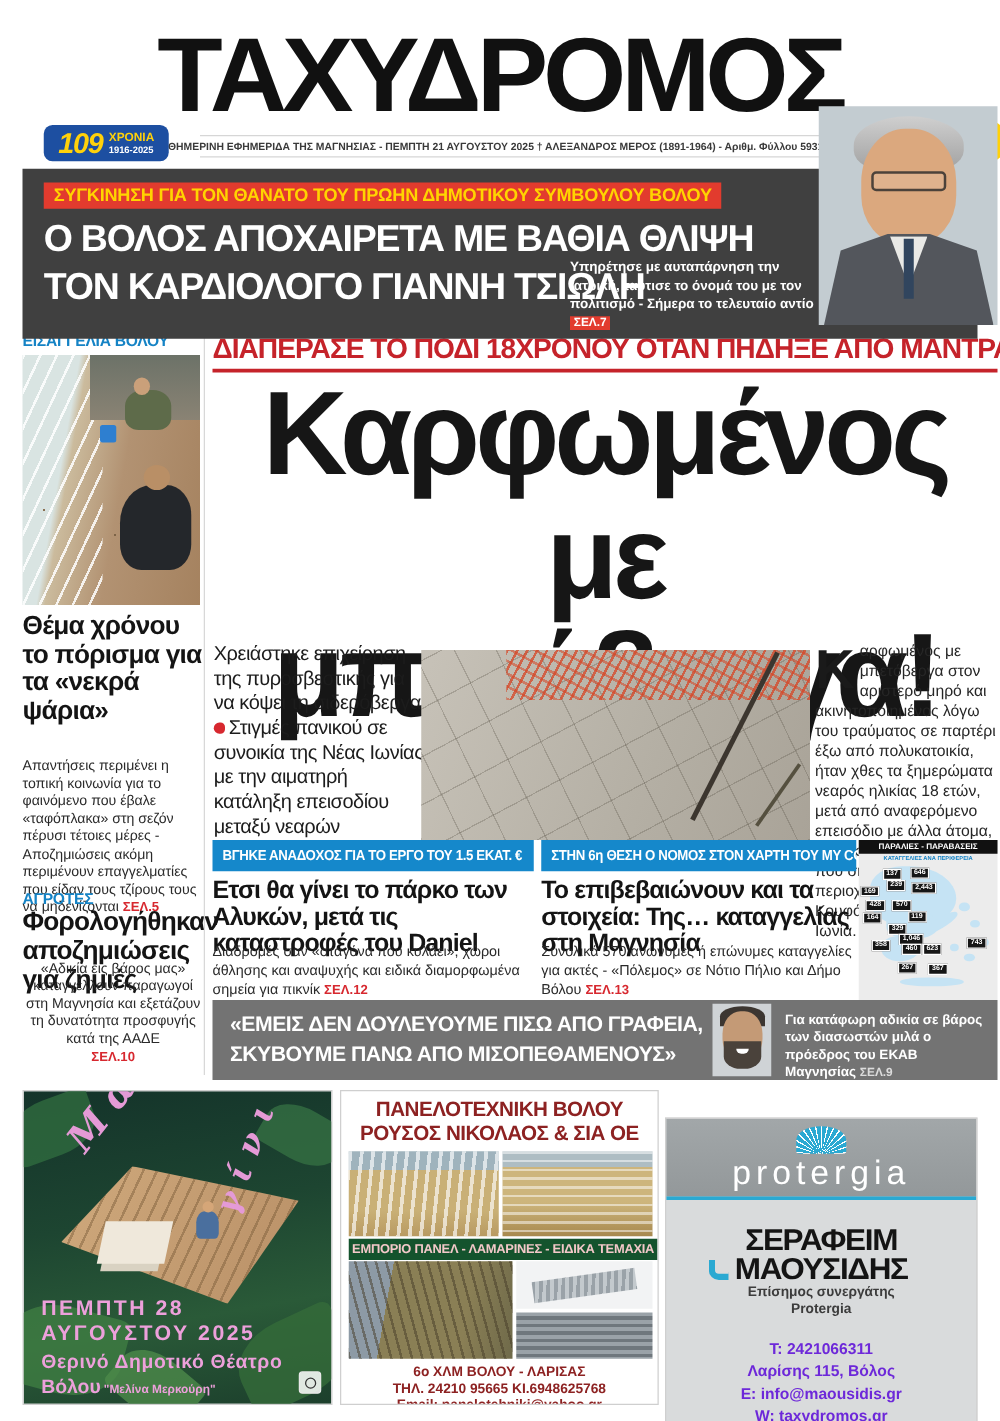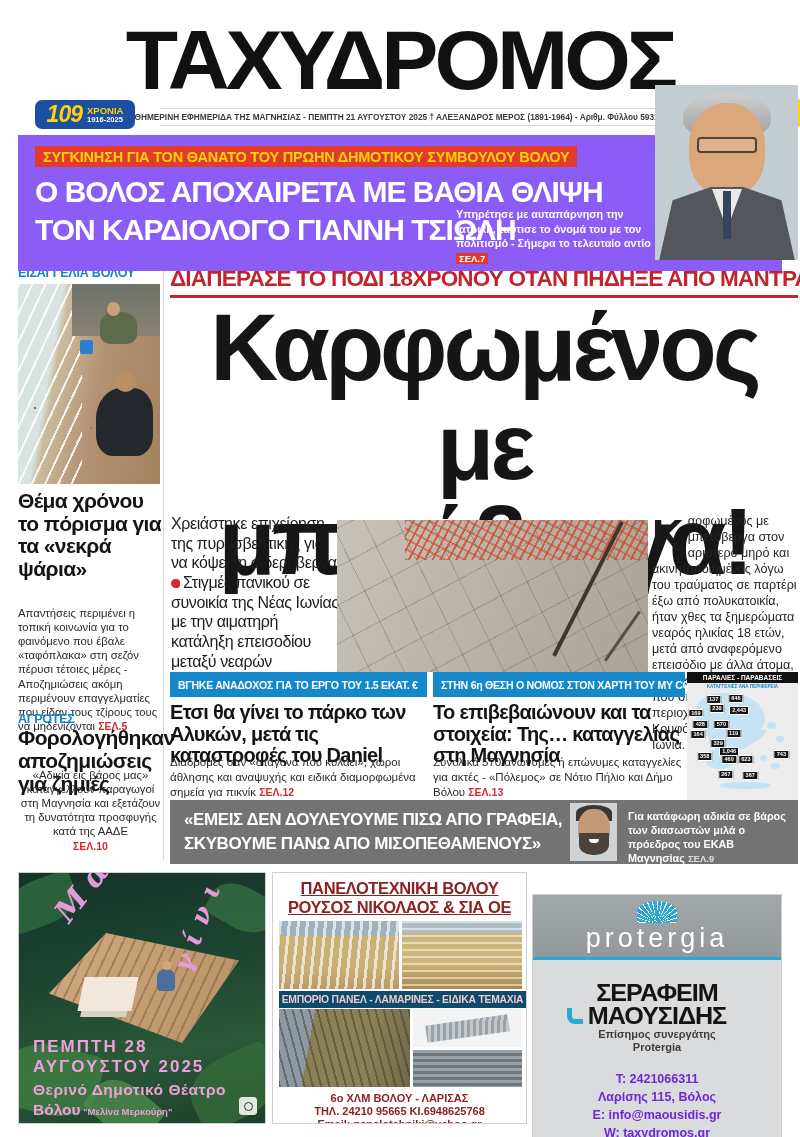--- a/index.html
+++ b/index.html
@@ -16,21 +16,21 @@
   #badge-col { display:flex; flex-direction:column; line-height:1; }
   #badge-xronia { color:#ffd10a; font-weight:900; font-size:9.5px; }
   #badge-years { color:#fff; font-size:7.5px; font-weight:700; margin-top:1px; }
   #dateline { left:160px; top:108px; width:610px; height:18px; border-top:1px solid #d6d6d6;
     border-bottom:1px solid #d6d6d6; display:flex; align-items:center; justify-content:center; gap:6px; }
   #dateline-text { font-size:8.3px; color:#3a3a3a; font-weight:700; white-space:nowrap; }
   #dateline-web { font-size:8.3px; color:#d7282f; font-weight:900; }
   #price-circle { left:772px; top:96px; width:34px; height:34px; border-radius:50%; background:#ffd10a; z-index:1; }
 
   
-  #ob-banner { left:18px; top:135px; width:764px; height:136px; background:#8b5cf6; z-index:2; }
+  #ob-banner { left:18px; top:135px; width:764px; height:136px; background:#404040; z-index:2; }
   #ob-kicker { position:absolute; left:17px; top:11px; background:#e23b2e; color:#ffd400;
     font-weight:900; font-size:14.5px; padding:3px 8px 2px; letter-spacing:-0.2px; }
   .ob-head { position:absolute; left:17px; color:#fff; font-weight:900; letter-spacing:-1px;
     font-size:30px; white-space:nowrap; }
   #ob-head1 { top:40px; } #ob-head2 { top:78px; }
   #ob-deck { position:absolute; left:438px; top:72px; width:205px; color:#fff; font-weight:700;
     font-size:10.8px; line-height:1.35; }
   .pageref-chip { background:#e23b2e; color:#fff; font-weight:900; font-size:9.5px; padding:0 3px; }
   #tsiolis-photo { left:655px; top:85px; width:143px; height:175px; background:#c3ccd1; z-index:3; overflow:hidden; }
   .head-shape { position:absolute; border-radius:46% 46% 42% 42%; background:#dba87e; }
@@ -171,31 +171,31 @@
   #th-date2 { top:184px; font-size:17px; letter-spacing:2px; }
   #th-venue1 { top:208px; font-size:15.5px; letter-spacing:0.5px; }
   #th-venue2 { top:228px; font-size:15.5px; }
   #th-quote { position:absolute; left:64px; top:233px; color:#eda0db; font-weight:700; font-size:9.5px; }
   #theatre-logo { position:absolute; right:8px; bottom:8px; width:18px; height:18px; border:1.5px solid #e8e8e8;
     border-radius:3px; background:rgba(255,255,255,.85); }
   #theatre-logo:after { content:""; position:absolute; left:4px; top:4px; width:7px; height:7px;
     border:1.5px solid #333; border-radius:50%; }
 
   #ad-panel { left:272px; top:872px; width:255px; height:252px; background:#fff; }
-  .panel-title { text-align:center; color:#8d2222; font-weight:900; font-size:16.5px; letter-spacing:-0.4px; line-height:1.15;text-decoration:underline; }
+  .panel-title { text-align:center; color:#8d2222; font-weight:900; font-size:16.5px; letter-spacing:-0.4px; line-height:1.15; }
   #panel-titles { padding-top:6px; }
   .panel-photos { position:absolute; left:6px; width:243px; display:flex; gap:3px; }
   #pp1 { top:48px; height:68px; }
   .pphoto { flex:1; background:
       repeating-linear-gradient(96deg, rgba(255,255,255,.65) 0 3px, transparent 3px 9px),
       linear-gradient(#9fb3bd 0 22%, #c9b076 22% 70%, #b89a62 100%); }
   .pphoto2 { flex:1; background:
       repeating-linear-gradient(180deg, rgba(255,255,255,.5) 0 2px, transparent 2px 7px),
       linear-gradient(#aebdc3 0 18%, #cdb57c 18% 60%, #a7894f 100%); }
-  #panel-band { position:absolute; left:6px; top:118px; width:247px; background:#0c4a6e; color:#f3c9c9;
+  #panel-band { position:absolute; left:6px; top:118px; width:247px; background:#14532d; color:#f3c9c9;
     font-weight:900; font-size:10.3px; text-align:center; padding:3px 0; letter-spacing:-0.2px; }
   #pp2 { top:136px; height:78px; }
   .pphoto3 { flex:1.2; background:
       repeating-linear-gradient(75deg, rgba(70,60,40,.5) 0 2px, transparent 2px 8px),
       linear-gradient(100deg,#8d9aa5 0 25%, #8a7f55 25% 70%, #6f6a4a 100%); }
   .pphoto4 { flex:1; display:flex; flex-direction:column; gap:3px; }
   .sheet-top { flex:1; background:#f2f3f4; position:relative; }
   .sheet-top:after { content:""; position:absolute; left:12%; top:28%; width:76%; height:44%;
     background:repeating-linear-gradient(100deg,#9aa2a8 0 3px,#c3c9cd 3px 6px); transform:rotate(-8deg); }
   .sheet-bot { flex:1; background:repeating-linear-gradient(180deg,#9aa2a8 0 3px,#6f777d 3px 6px); }

